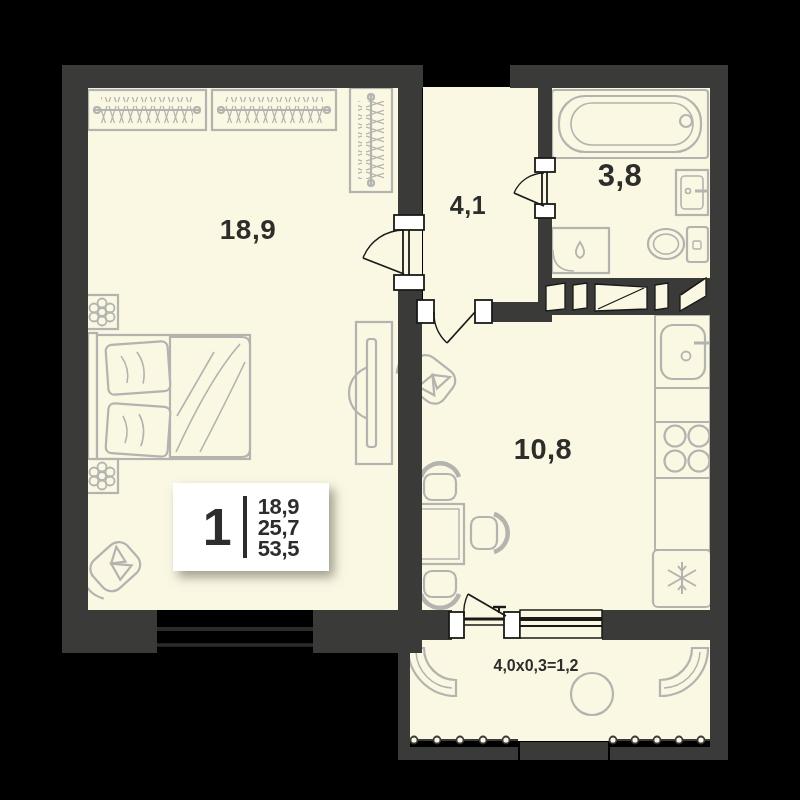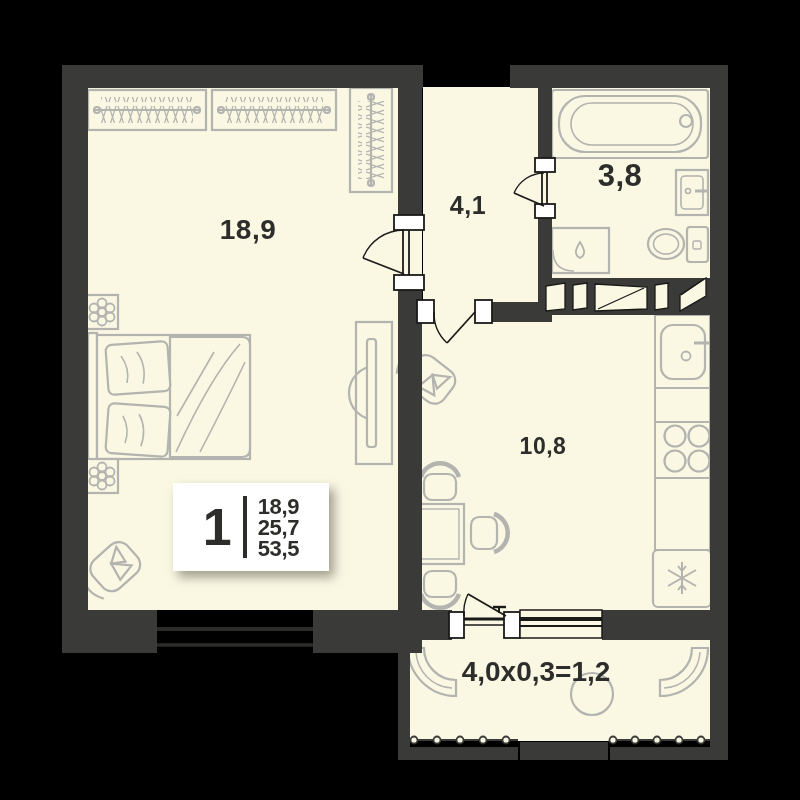--- a/index.html
+++ b/index.html
@@ -3,22 +3,22 @@
 <meta charset="utf-8">
 <style>
   html,body{margin:0;padding:0;background:#000;}
   body{width:800px;height:800px;overflow:hidden;}
   .stage{position:relative;width:800px;height:800px;font-family:"Liberation Sans",sans-serif;background:#000;}
   .stage svg{position:absolute;left:0;top:0;}
   .area-label{position:absolute;color:#2d2d2b;font-weight:700;text-align:center;line-height:1;letter-spacing:.5px;}
   .lbl-living{left:190px;top:216px;width:116px;font-size:28px;}
   .lbl-hall{left:434px;top:153px;width:68px;font-size:25px;margin-top:40px;}
   .lbl-bath{left:586px;top:160px;width:68px;font-size:31px;}
-  .lbl-kitchen{left:504px;top:435px;width:78px;font-size:23px;}
-  .lbl-balcony{left:444px;top:658px;width:184px;font-size:28px;letter-spacing:0;}
+  .lbl-kitchen{left:504px;top:435px;width:78px;font-size:29px;}
+  .lbl-balcony{left:444px;top:658px;width:184px;font-size:16px;letter-spacing:0;}
   .legend{position:absolute;left:173px;top:483px;width:156px;height:88px;background:#fff;
           box-shadow:5px 6px 10px rgba(85,85,70,.55);display:flex;align-items:center;justify-content:center;gap:11px;}
   .legend-rooms{font-size:52px;font-weight:800;color:#2d2d2b;line-height:.9;}
   .legend-divider{width:4px;height:62px;background:#2d2d2b;}
   .legend-areas{display:flex;flex-direction:column;font-size:22px;font-weight:800;color:#2d2d2b;line-height:21px;letter-spacing:-.3px;}
 </style>
 </head>
 <body>
 
 <div class="stage">

